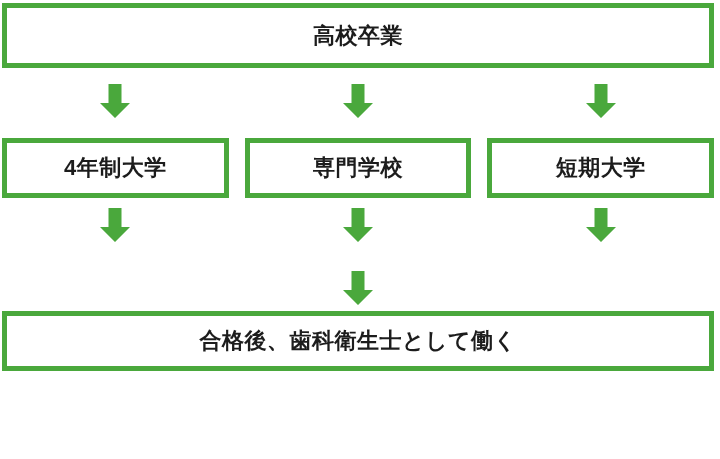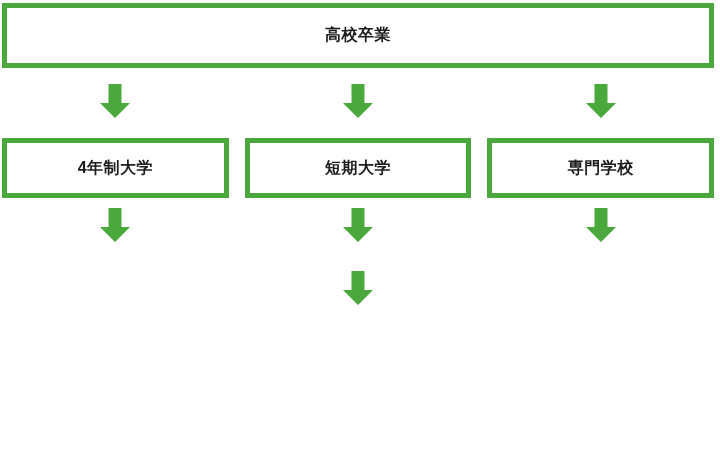--- a/index.html
+++ b/index.html
@@ -26,21 +26,21 @@
     width: 712px;
   }
   .node {
     border: 5px solid var(--accent);
     background: var(--bg);
     display: flex;
     align-items: center;
     justify-content: center;
     color: var(--text);
     font-weight: bold;
-    font-size: 16px;
+    font-size: 22px;
     letter-spacing: 0.5px;
   }
   .node.full { width: 100%; }
   .node.h65 { height: 65px; }
   .node.h60 { height: 60px; }
   .row3 {
     display: flex;
     gap: 16px;
     width: 100%;
   }
@@ -100,24 +100,24 @@
       </div>
     </div>
 
     <div class="gap20"></div>
 
     <div class="row3">
       <div class="node col h60">
         <span>4年制大学</span>
       </div>
       <div class="node col h60">
-        <span>短期大学</span>
+        <span>専門学校</span>
       </div>
       <div class="node col h60">
-        <span>専門学校</span>
+        <span>短期大学</span>
       </div>
     </div>
 
     <div class="gap10"></div>
 
     <div class="arrow-row">
       <div class="acol">
         <span class="arrow">
           <svg width="34" height="34" viewBox="0 0 34 34" aria-hidden="true">
             <polygon points="10.5,0 23.5,0 23.5,19 32,19 17,34 2,19 10.5,19" fill="#4aa83c"></polygon>
@@ -150,15 +150,18 @@
         <span class="arrow">
           <svg width="34" height="34" viewBox="0 0 34 34" aria-hidden="true">
             <polygon points="10.5,0 23.5,0 23.5,19 32,19 17,34 2,19 10.5,19" fill="#4aa83c"></polygon>
           </svg>
         </span>
       </div>
     </div>
 
     <div class="gap6"></div>
 
+    <div class="node full h60">
+      <span>合格後、歯科衛生士として働く</span>
+    </div>
 
   </div>
 </div>
 
 </body></html>

